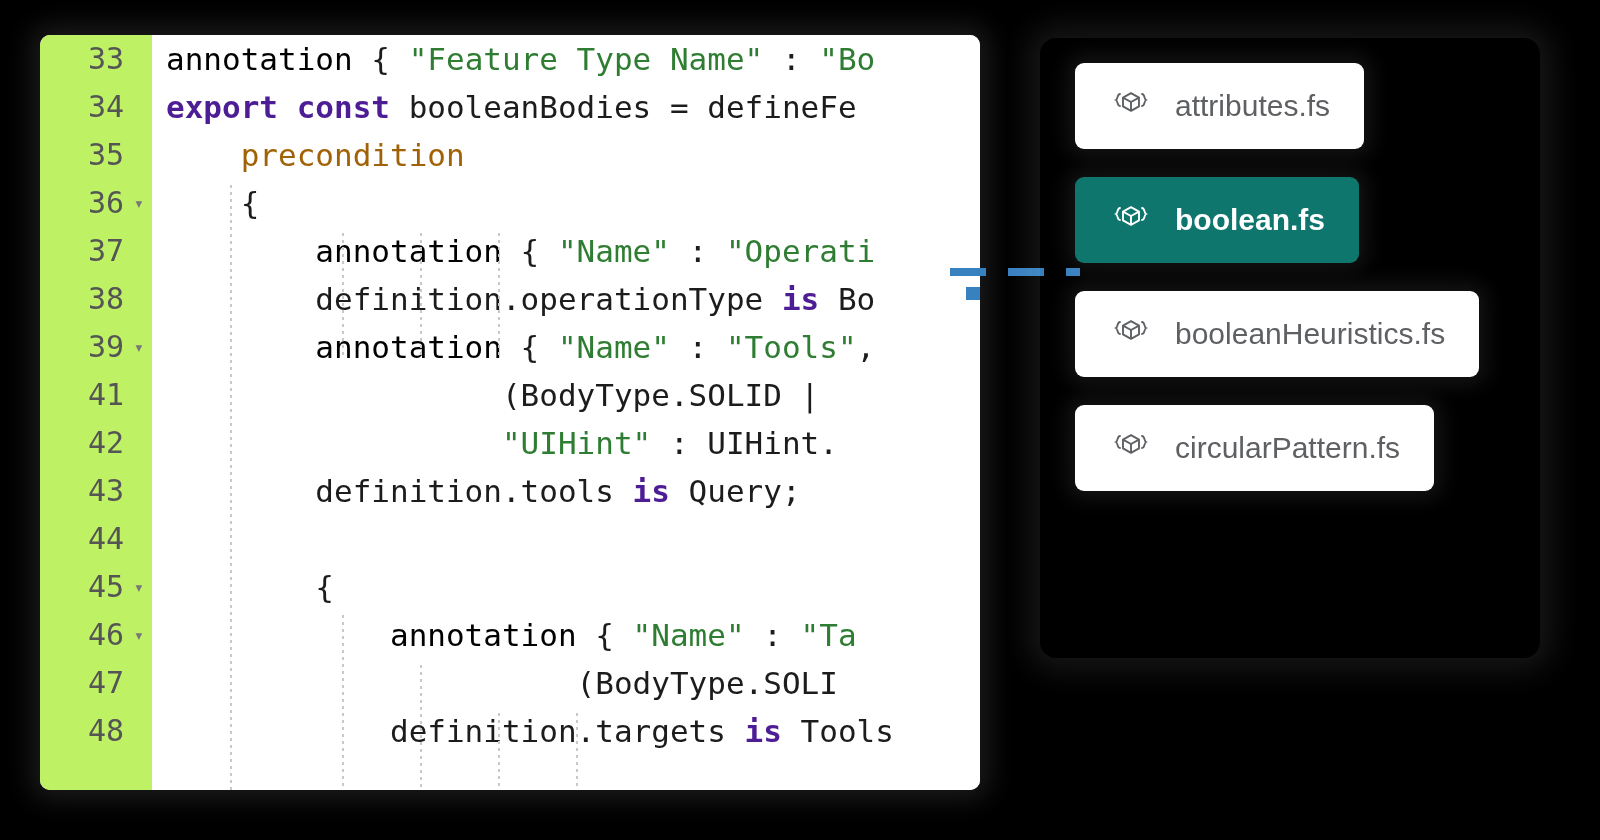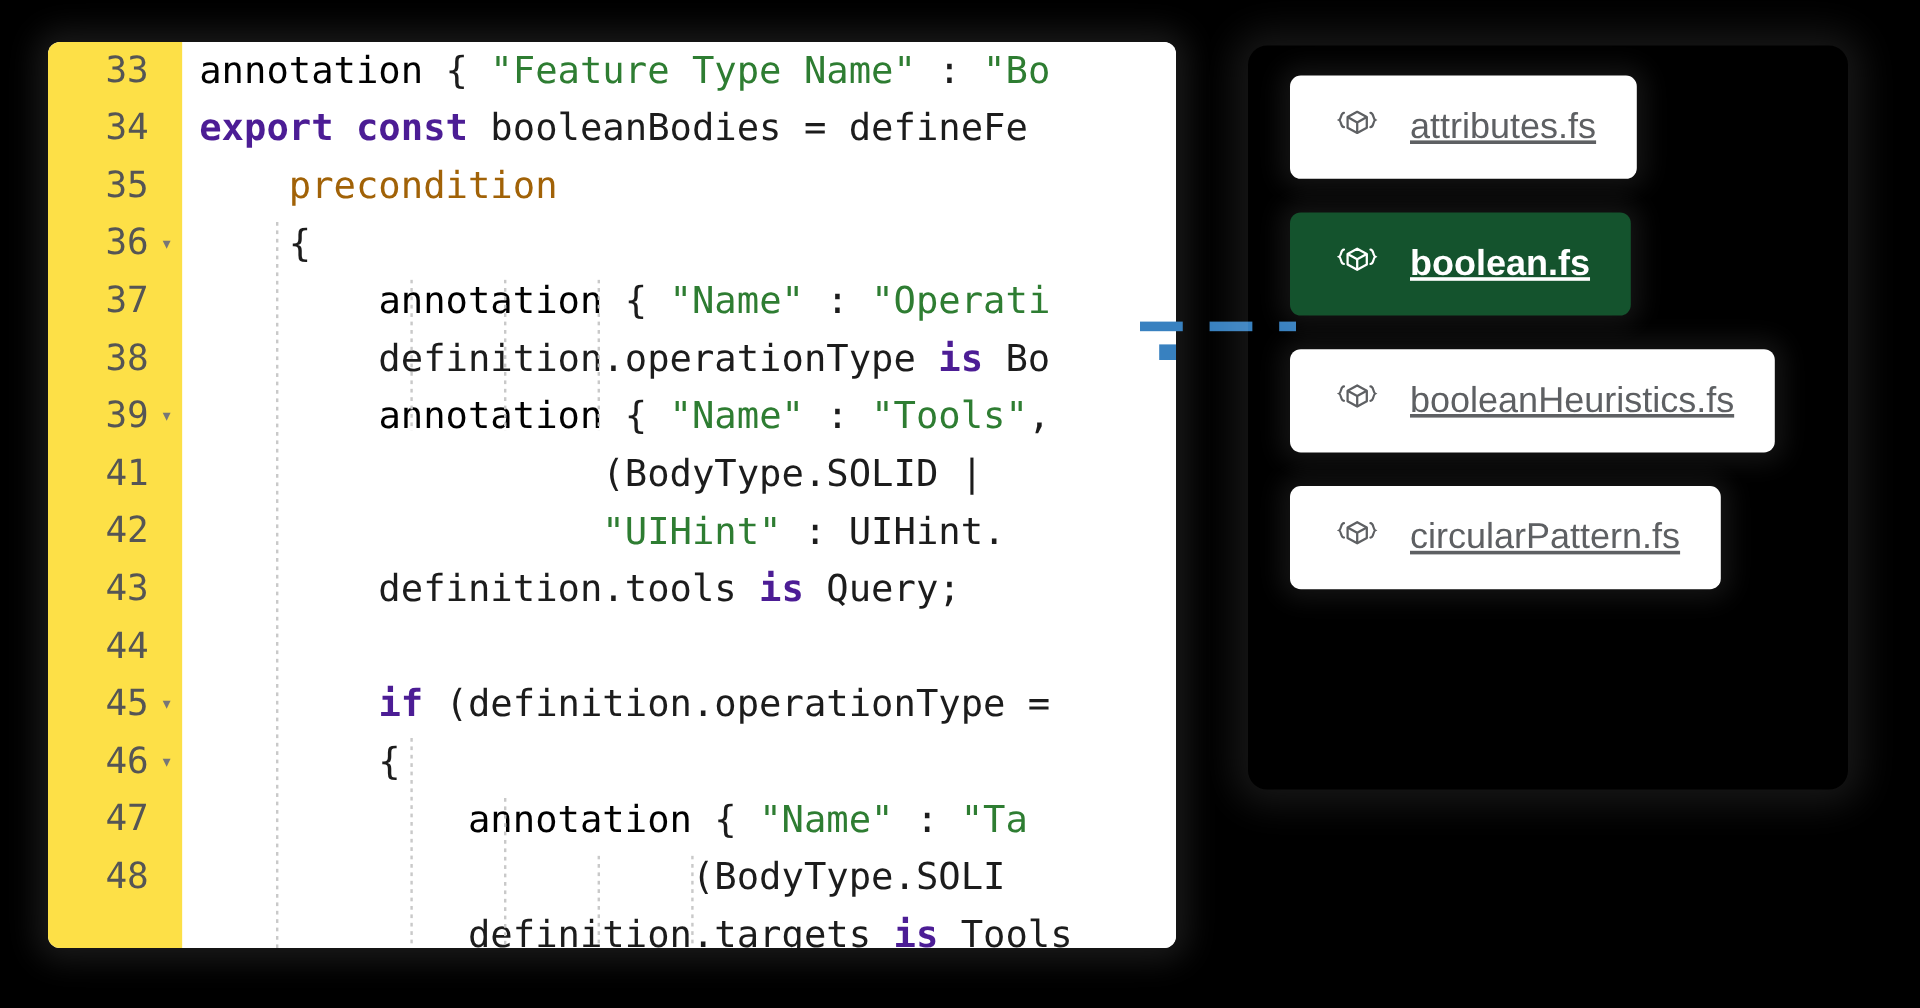--- a/index.html
+++ b/index.html
@@ -24,21 +24,21 @@
     height: 755px;
     background: #ffffff;
     border-radius: 10px;
     overflow: hidden;
     box-shadow: 0 0 26px 10px rgba(255,255,255,0.10);
     display: flex;
   }
   .gutter {
     width: 112px;
     flex: 0 0 112px;
-    background: #fde047;
+    background: #bef264;
     position: relative;
   }
   .code-area {
     flex: 1 1 auto;
     position: relative;
     background: #ffffff;
     overflow: hidden;
   }
 
   .line {
@@ -130,34 +130,34 @@
     gap: 22px;
     background: #ffffff;
     color: #5e6063;
     border-radius: 9px;
     padding: 26px 34px;
     font-size: 30px;
     align-self: flex-start;
     box-shadow: 0 0 20px 8px rgba(255,255,255,0.08);
   }
   .file-item.selected {
-    background: #14532d;
+    background: #0f766e;
     color: #ffffff;
     font-weight: bold;
   }
   .file-icon {
     display: inline-flex;
     align-items: center;
     justify-content: center;
     width: 44px;
     height: 34px;
     flex: 0 0 44px;
   }
   .file-icon svg { display: block; }
-  .file-label { white-space: nowrap; text-decoration: underline; }
+  .file-label { white-space: nowrap; }
 </style>
 </head>
 <body>
 
 <div class="code-panel">
   <div class="gutter">
       <div class="line"><span class="num">33</span></div>
       <div class="line"><span class="num">34</span></div>
       <div class="line"><span class="num">35</span></div>
       <div class="line"><span class="num">36</span><span class="fold">▾</span></div>
@@ -178,21 +178,20 @@
       <div class="line"><span class="t-kw">export const</span><span class="t-plain"> booleanBodies = defineFe</span></div>
       <div class="line"><span class="t-plain">    </span><span class="t-pre">precondition</span></div>
       <div class="line"><span class="t-plain">    {</span></div>
       <div class="line"><span class="t-plain">        </span><span class="t-ann">annotation</span><span class="t-plain"> { </span><span class="t-str">"Name"</span><span class="t-plain"> : </span><span class="t-str">"Operati</span></div>
       <div class="line"><span class="t-plain">        definition.operationType </span><span class="t-kw">is</span><span class="t-plain"> Bo</span></div>
       <div class="line"><span class="t-plain">        </span><span class="t-ann">annotation</span><span class="t-plain"> { </span><span class="t-str">"Name"</span><span class="t-plain"> : </span><span class="t-str">"Tools"</span><span class="t-plain">,</span></div>
       <div class="line"><span class="t-plain">                  (BodyType.SOLID | </span></div>
       <div class="line"><span class="t-plain">                  </span><span class="t-str">"UIHint"</span><span class="t-plain"> : UIHint.</span></div>
       <div class="line"><span class="t-plain">        definition.tools </span><span class="t-kw">is</span><span class="t-plain"> Query;</span></div>
       <div class="line"><span class="t-plain"></span></div>
-      <div class="line"><span class="t-plain">        </span><span class="t-kw">if</span><span class="t-plain"> (definition.operationType =</span></div>
       <div class="line"><span class="t-plain">        {</span></div>
       <div class="line"><span class="t-plain">            </span><span class="t-ann">annotation</span><span class="t-plain"> { </span><span class="t-str">"Name"</span><span class="t-plain"> : </span><span class="t-str">"Ta</span></div>
       <div class="line"><span class="t-plain">                      (BodyType.SOLI</span></div>
       <div class="line"><span class="t-plain">            definition.targets </span><span class="t-kw">is</span><span class="t-plain"> Tools</span></div>
       <div class="indent-guides">
       <div class="iguide" style="left:78px;  top:150px; height:605px;"></div>
       <div class="iguide" style="left:190px; top:198px; height:126px;"></div>
       <div class="iguide" style="left:268px; top:198px; height:126px;"></div>
       <div class="iguide" style="left:346px; top:198px; height:126px;"></div>
       <div class="iguide" style="left:190px; top:580px; height:175px;"></div>

